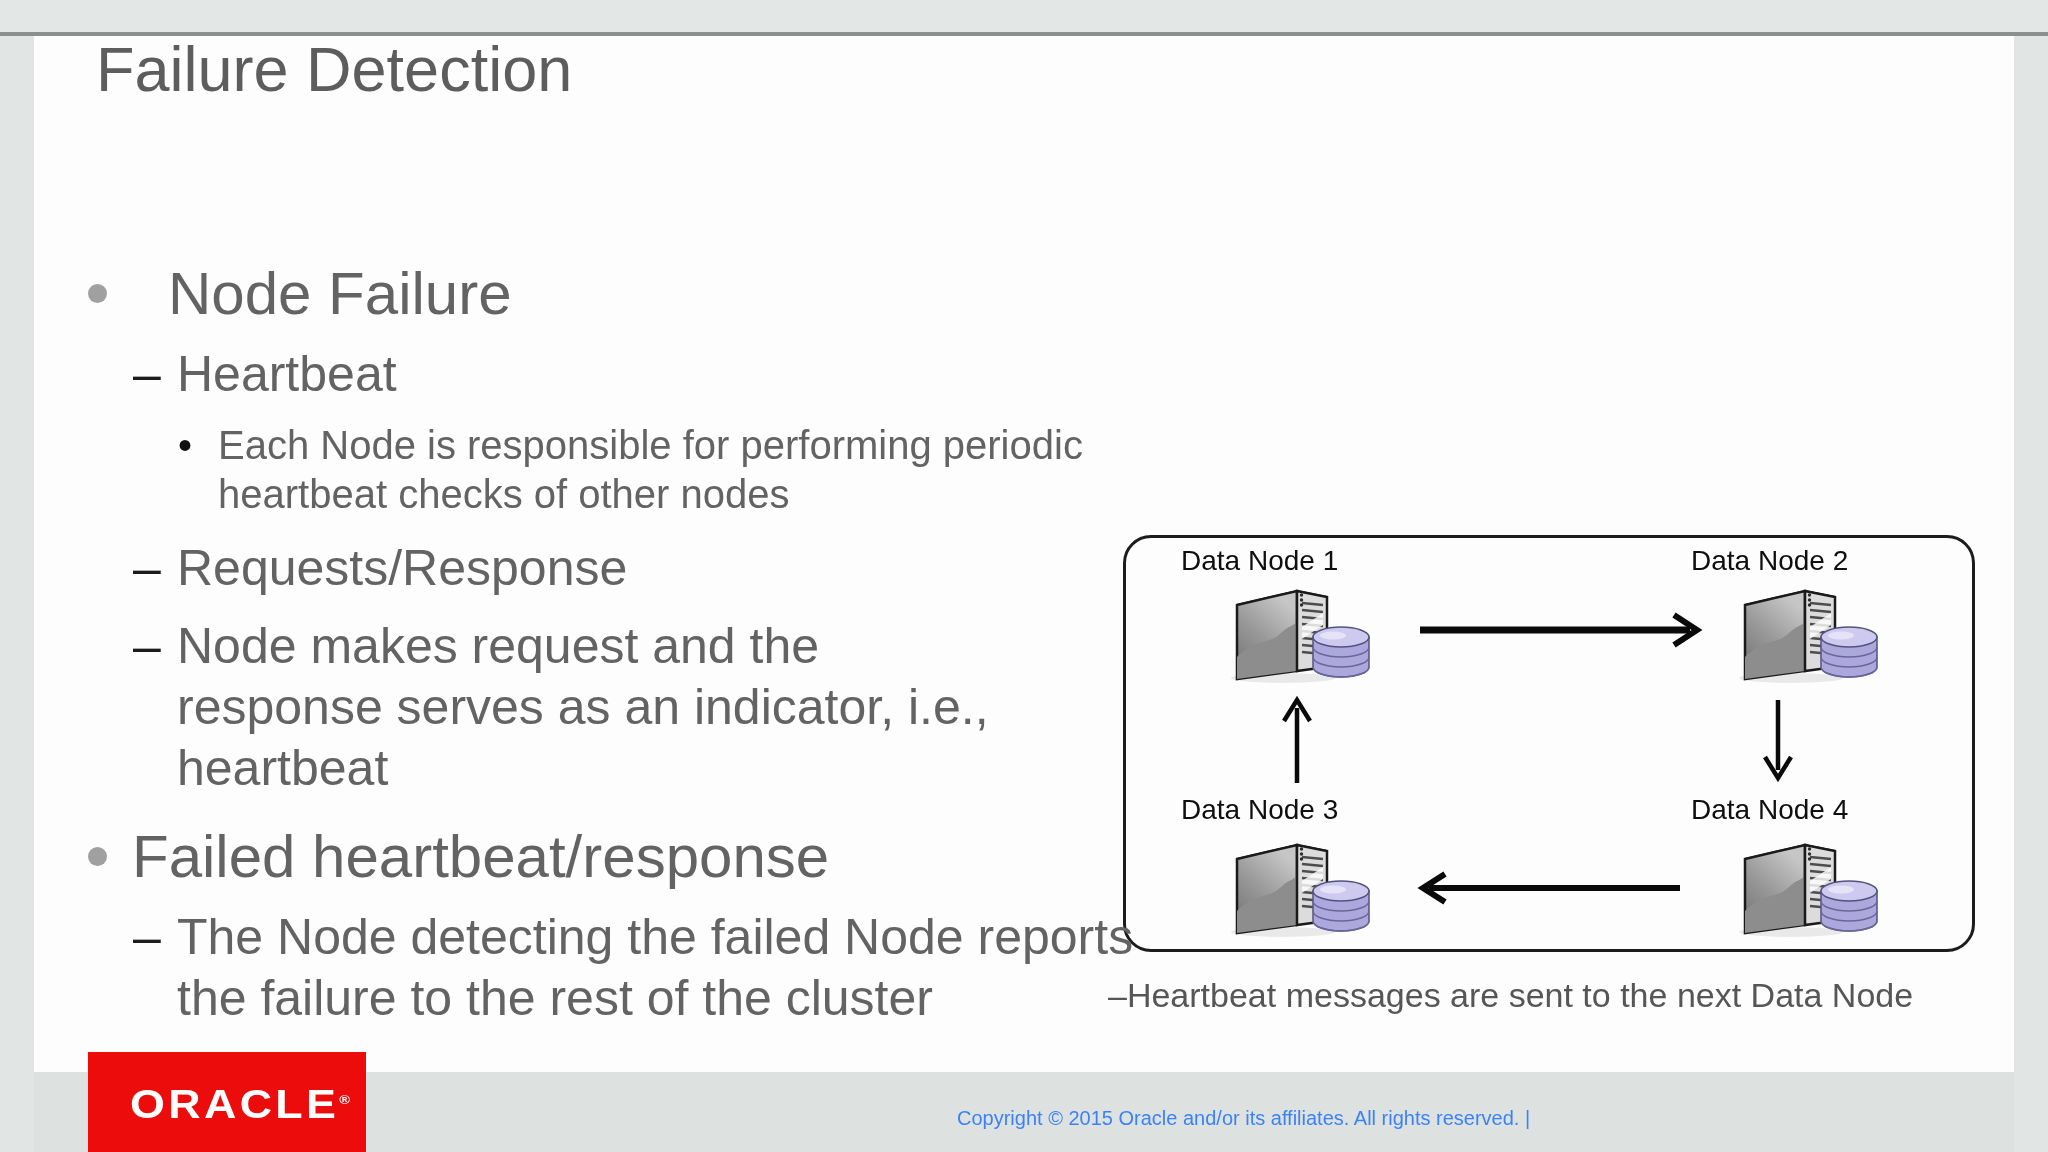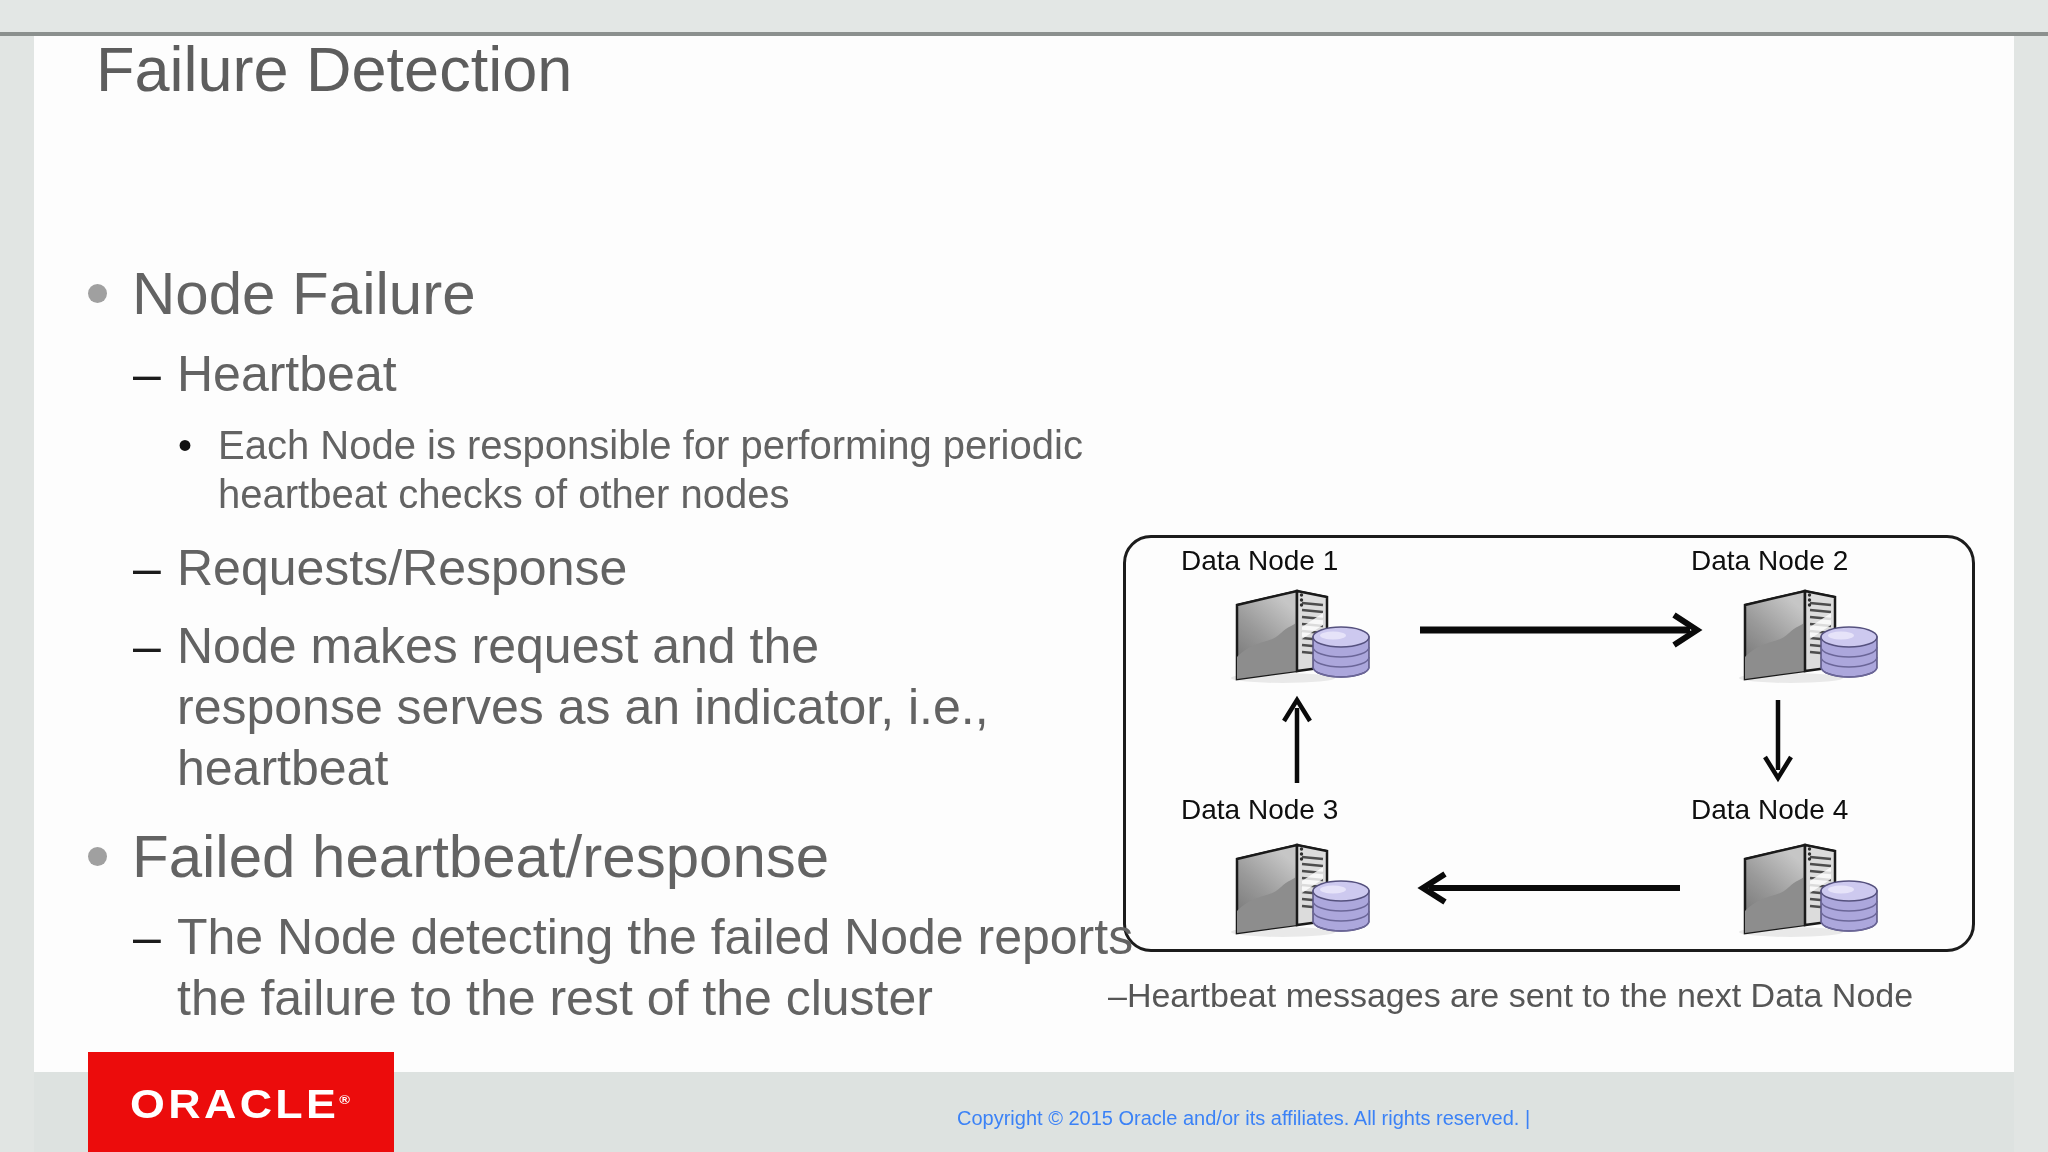--- a/index.html
+++ b/index.html
@@ -24,21 +24,21 @@
   
   .li{position:absolute;display:flex;align-items:flex-start;color:#636363;z-index:6;}
   .l1{left:88px;font-size:60px;line-height:1.2;}
   .l1 .marker{width:44px;flex:0 0 44px;}
   .l1 .marker .disc{display:block;width:19px;height:19px;border-radius:50%;background:#a0a0a0;margin-top:26px;}
   .l1 .txt{white-space:nowrap;}
   .l2{left:133px;font-size:50px;line-height:1.22;}
   .l2 .marker{width:44px;flex:0 0 44px;color:#1c1c1c;}
   .l3{left:178px;font-size:40px;line-height:1.225;}
   .l3 .marker{width:40px;flex:0 0 40px;color:#111;}
-  #li-node-failure{top:258px;}
+  #li-node-failure{top:258px;gap:36px;}
   #li-heartbeat{top:344px;}
   #li-heartbeat-detail{top:421px;}
   #li-heartbeat-detail .txt{width:900px;}
   #li-requests-response{top:538px;}
   #li-request-indicator{top:616px;}
   #li-request-indicator .txt{width:820px;}
   #li-failed-heartbeat{top:821px;}
   #li-failure-report{top:907px;}
   #li-failure-report .txt{width:975px;}
 
@@ -57,21 +57,21 @@
     position:absolute;left:1108px;top:975px;width:930px;z-index:6;
     font-size:34px;line-height:1.2;color:#565656;
   }
 
   
   .copyright{
     position:absolute;left:957px;top:1107px;z-index:6;
     font-size:20px;color:#3b82f6;white-space:nowrap;
   }
   .oracle-logo{
-    position:absolute;left:88px;top:1052px;width:306px;height:100px;
+    position:absolute;left:88px;top:1052px;width:278px;height:100px;
     background:#ec0c0c;z-index:5;
   }
   .oracle-wordmark{
     position:absolute;left:42px;top:30px;color:#ffffff;
     font-size:40px;font-weight:bold;letter-spacing:3px;white-space:nowrap;
     transform:scaleX(1.12);transform-origin:left center;
   }
   .oracle-reg{font-size:13px;vertical-align:super;letter-spacing:0;}
 </style>
 </head>

